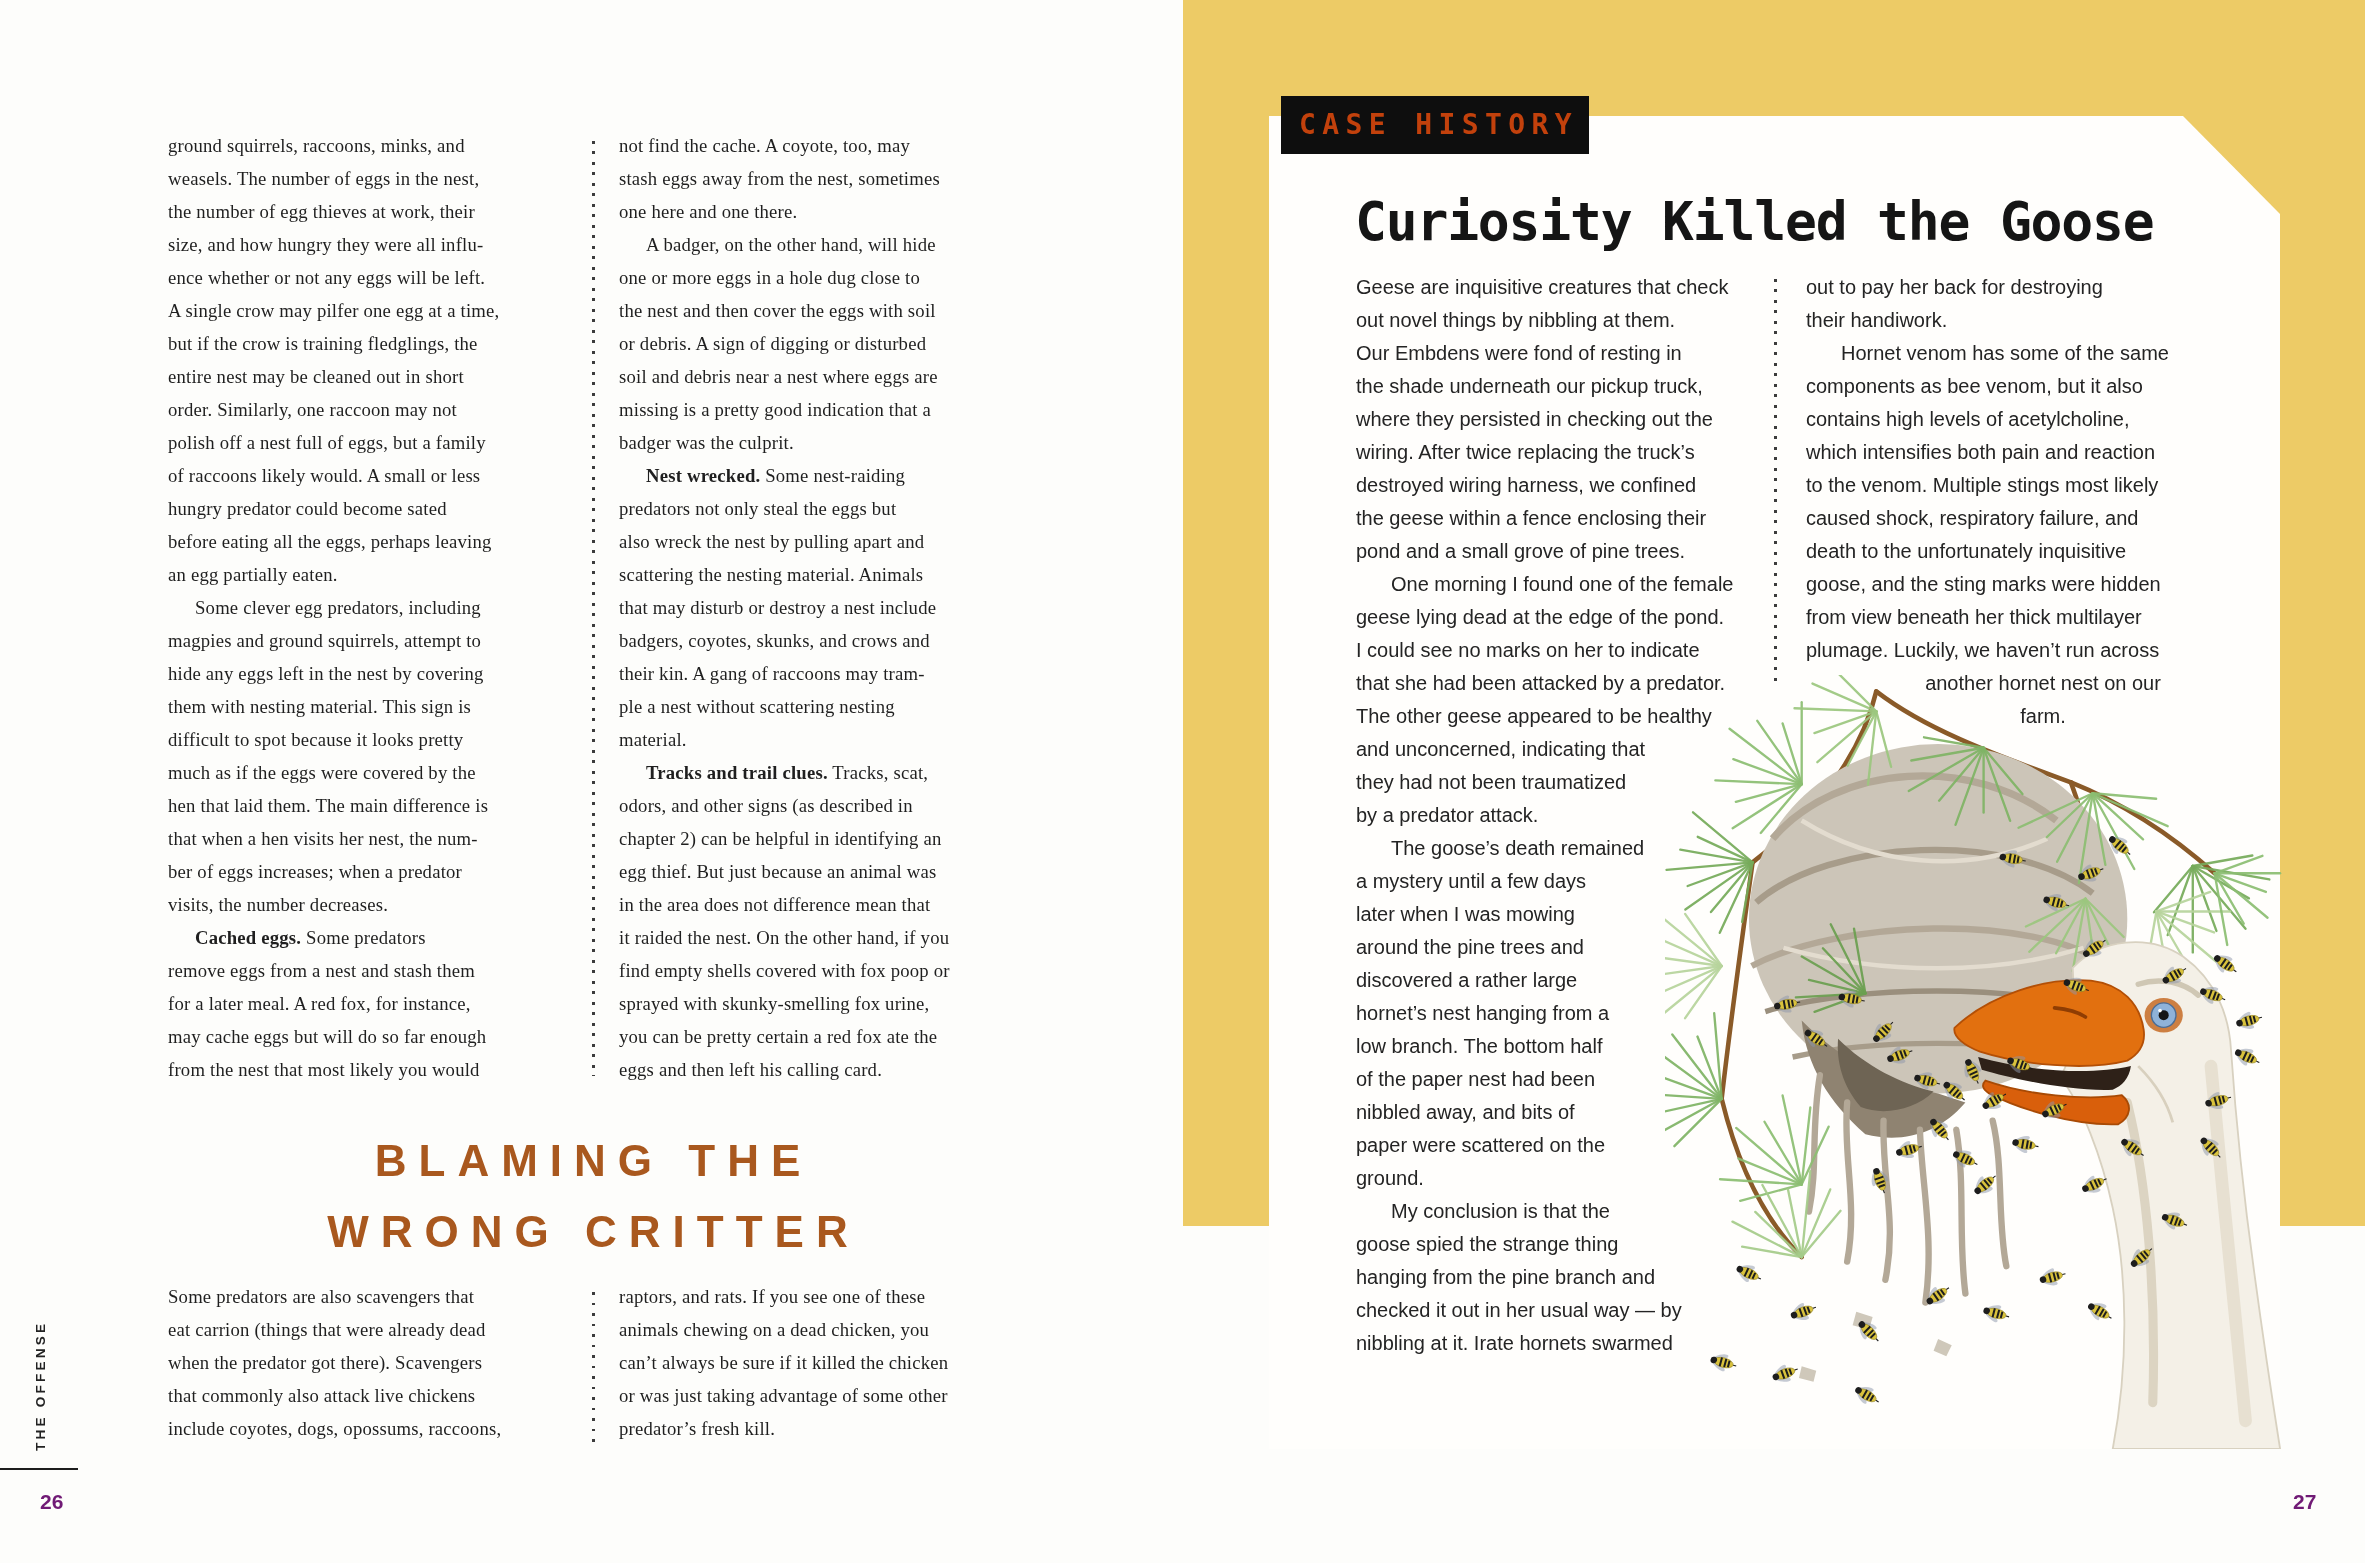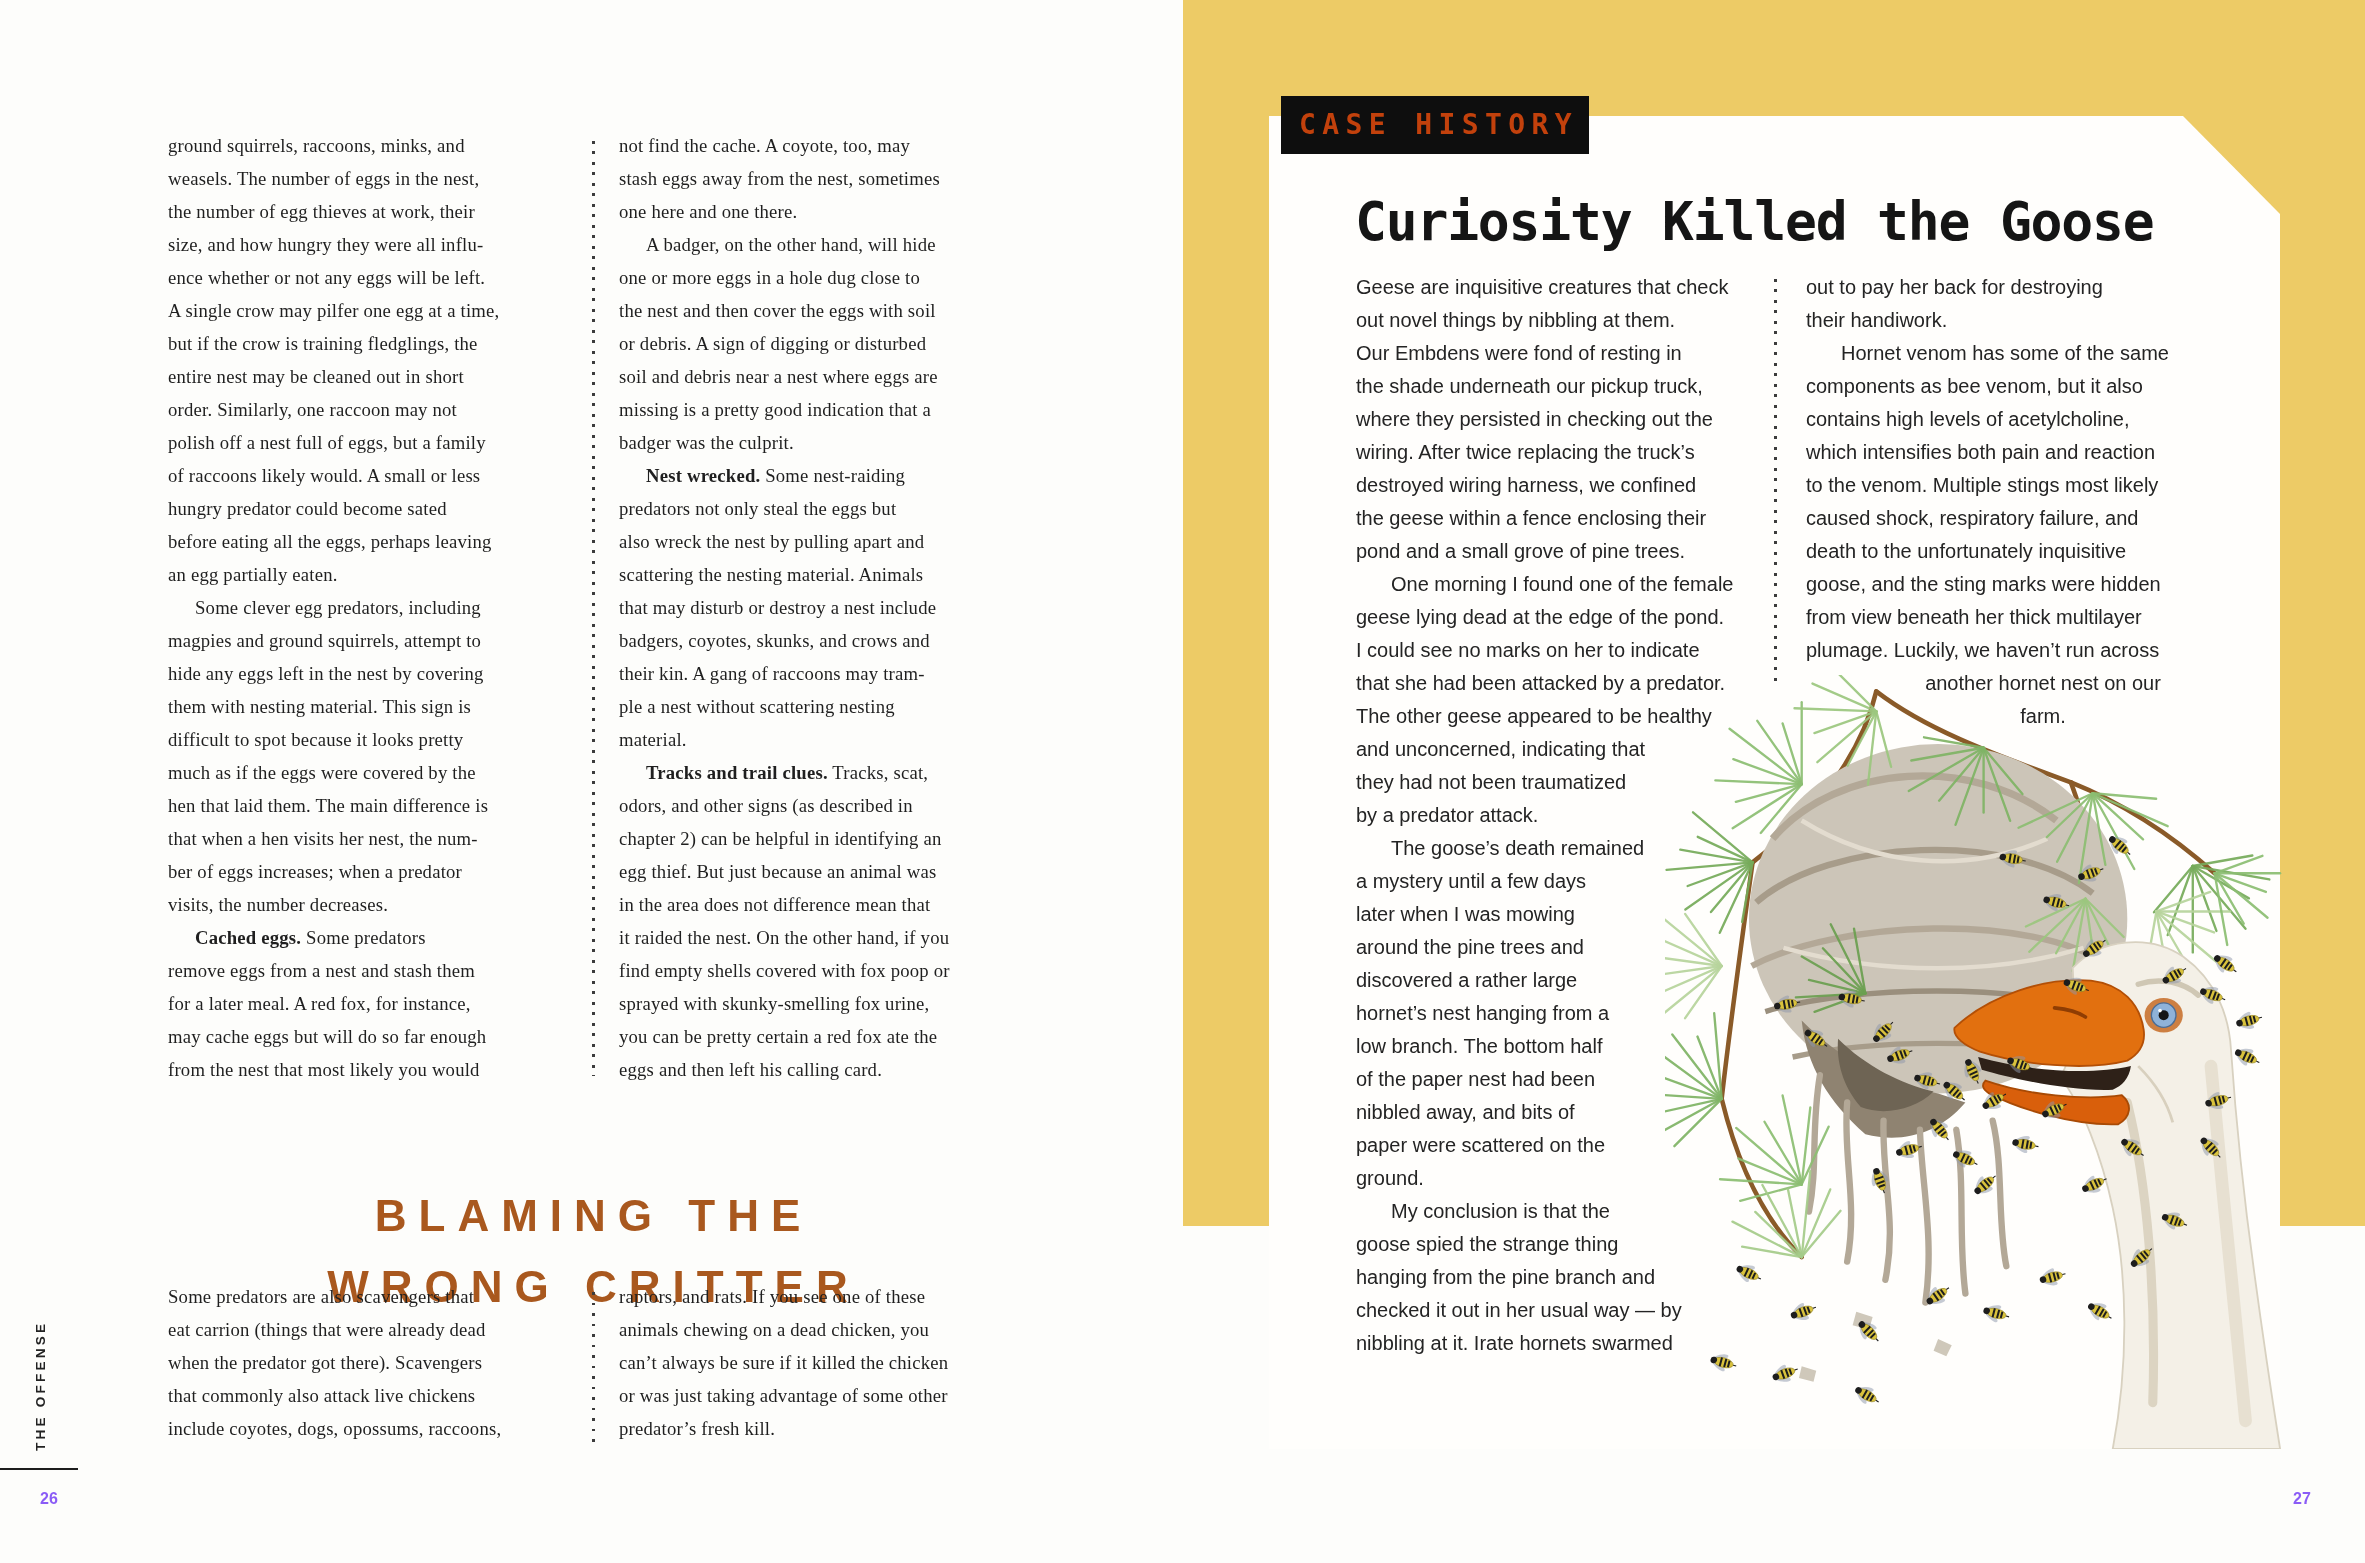--- a/index.html
+++ b/index.html
@@ -22,35 +22,35 @@
   .sanscol{width:404px;font-family:Liberation Sans, sans-serif;font-size:20px;line-height:33px;color:#242424;}
   .sanscol .ind{text-indent:35px;}
   .sanscol .ctr{text-align:center;transform:translateX(35px);}
 
   
   .vdots{position:absolute;width:2.7px;
     background:repeating-linear-gradient(to bottom,#3c3c3c 0 2.7px,transparent 2.7px 10.5px);}
 
   
   .heading{
-    position:absolute;left:167px;top:1180px;width:853px;
+    position:absolute;left:167px;top:1125px;width:853px;
     font-family:"Liberation Sans",sans-serif;font-weight:800;
     font-size:44px;line-height:71px;letter-spacing:12px;
     color:#a9581e;text-align:center;white-space:nowrap;
   }
   .spine{
     position:absolute;left:33px;top:1307px;height:144px;
     writing-mode:vertical-rl;transform:rotate(180deg);
     font-family:"Liberation Sans",sans-serif;font-size:13.6px;font-weight:600;
     letter-spacing:3.2px;color:#222;
   }
   .rule{position:absolute;left:0;top:1468px;width:78px;height:1.8px;background:#1d1d1d;}
   .pagenum{
     position:absolute;font-family:"Liberation Sans",sans-serif;
-    font-weight:800;font-size:16px;color:#8b5cf6;
+    font-weight:800;font-size:21px;color:#701a75;
   }
   .pn-left{left:40px;top:1490px;}
   .pn-right{left:2293px;top:1490px;}
 
   
   .case-box{
     position:absolute;left:1269px;top:116px;width:1011px;height:1333px;
     background:#fffefc;
     clip-path:polygon(0 0,914px 0,1011px 98px,1011px 1333px,0 1333px);
   }

